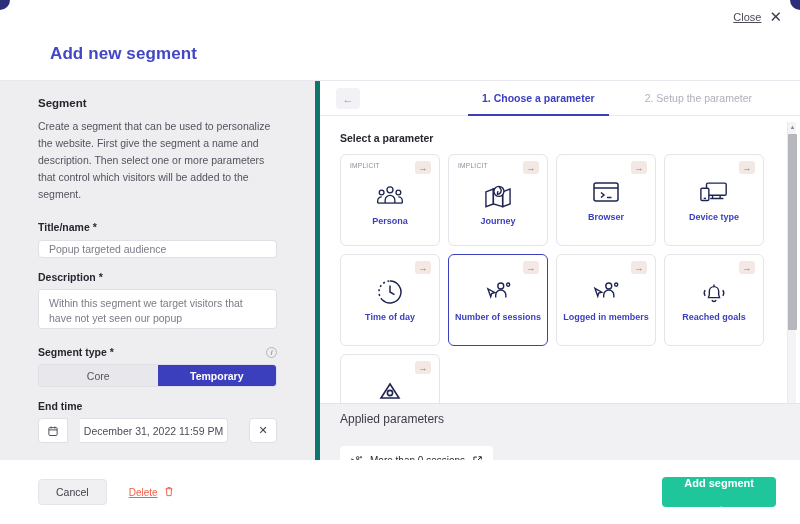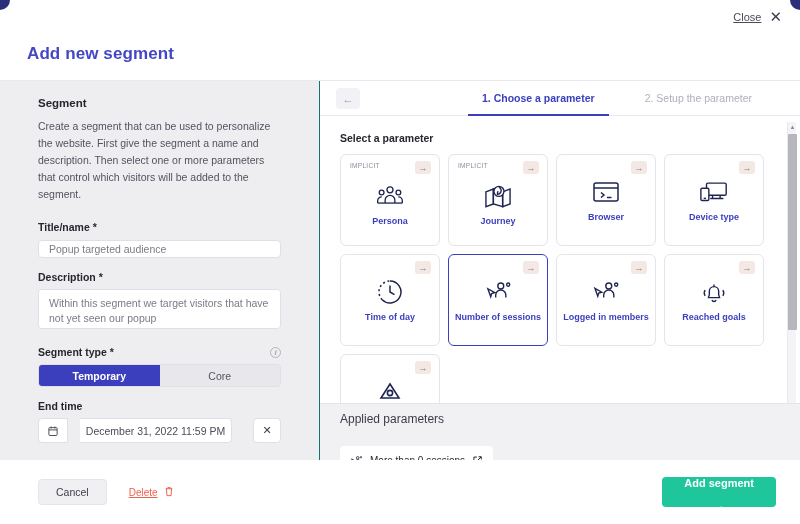--- a/index.html
+++ b/index.html
@@ -36,37 +36,37 @@
   }
   .close-label {
     font-size: 11px; color: #4a4a58;
     text-decoration: underline; cursor: pointer;
   }
   .close-x {
     font-size: 15px; color: #3f3f50; line-height: 1;
     cursor: pointer;
   }
   .page-title {
-    position: absolute; left: 27px; top: 44px;
+    position: absolute; left: 50px; top: 44px;
     font-size: 17px; font-weight: bold; color: #4347c4;
     letter-spacing: .1px;
   }
 
   
   .body-area {
     position: absolute; left: 0; top: 80px;
     width: 800px; height: 380px;
     display: flex;
     border-top: 1px solid #e8e8ee;
   }
   .sidebar {
     width: 320px; height: 380px;
     background: #eeeef1;
     padding: 16px 38px 0 38px;
-    border-right: 1px solid #0f766e;
+    border-right: 5px solid #0f766e;
     overflow: hidden;
   }
   .side-h {
     font-size: 11.5px; font-weight: bold; color: #26262f;
     margin-bottom: 9px;
   }
   .side-p {
     font-size: 10.5px; color: #53535f; line-height: 1.62;
     margin-bottom: 18px;
   }
@@ -301,22 +301,22 @@
       </div>
       <textarea class="textarea" style="">Within this segment we target visitors that have not yet seen our popup</textarea>
 
       <div class="gap"></div>
 
       <div class="field-label">
         <span>Segment type *</span>
         <span class="info-icon">i</span>
       </div>
       <div class="toggle-group">
+        <div class="toggle-btn">Core</div>
         <div class="toggle-btn active">Temporary</div>
-        <div class="toggle-btn">Core</div>
       </div>
 
       <div class="gap"></div>
 
       <div class="field-label">
         <span>End time</span>
       </div>
       <div class="date-row">
         <div class="date-icon-box">
           <svg width="12" height="12" viewBox="0 0 16 16" fill="none" stroke="currentColor" stroke-width="1.3">

